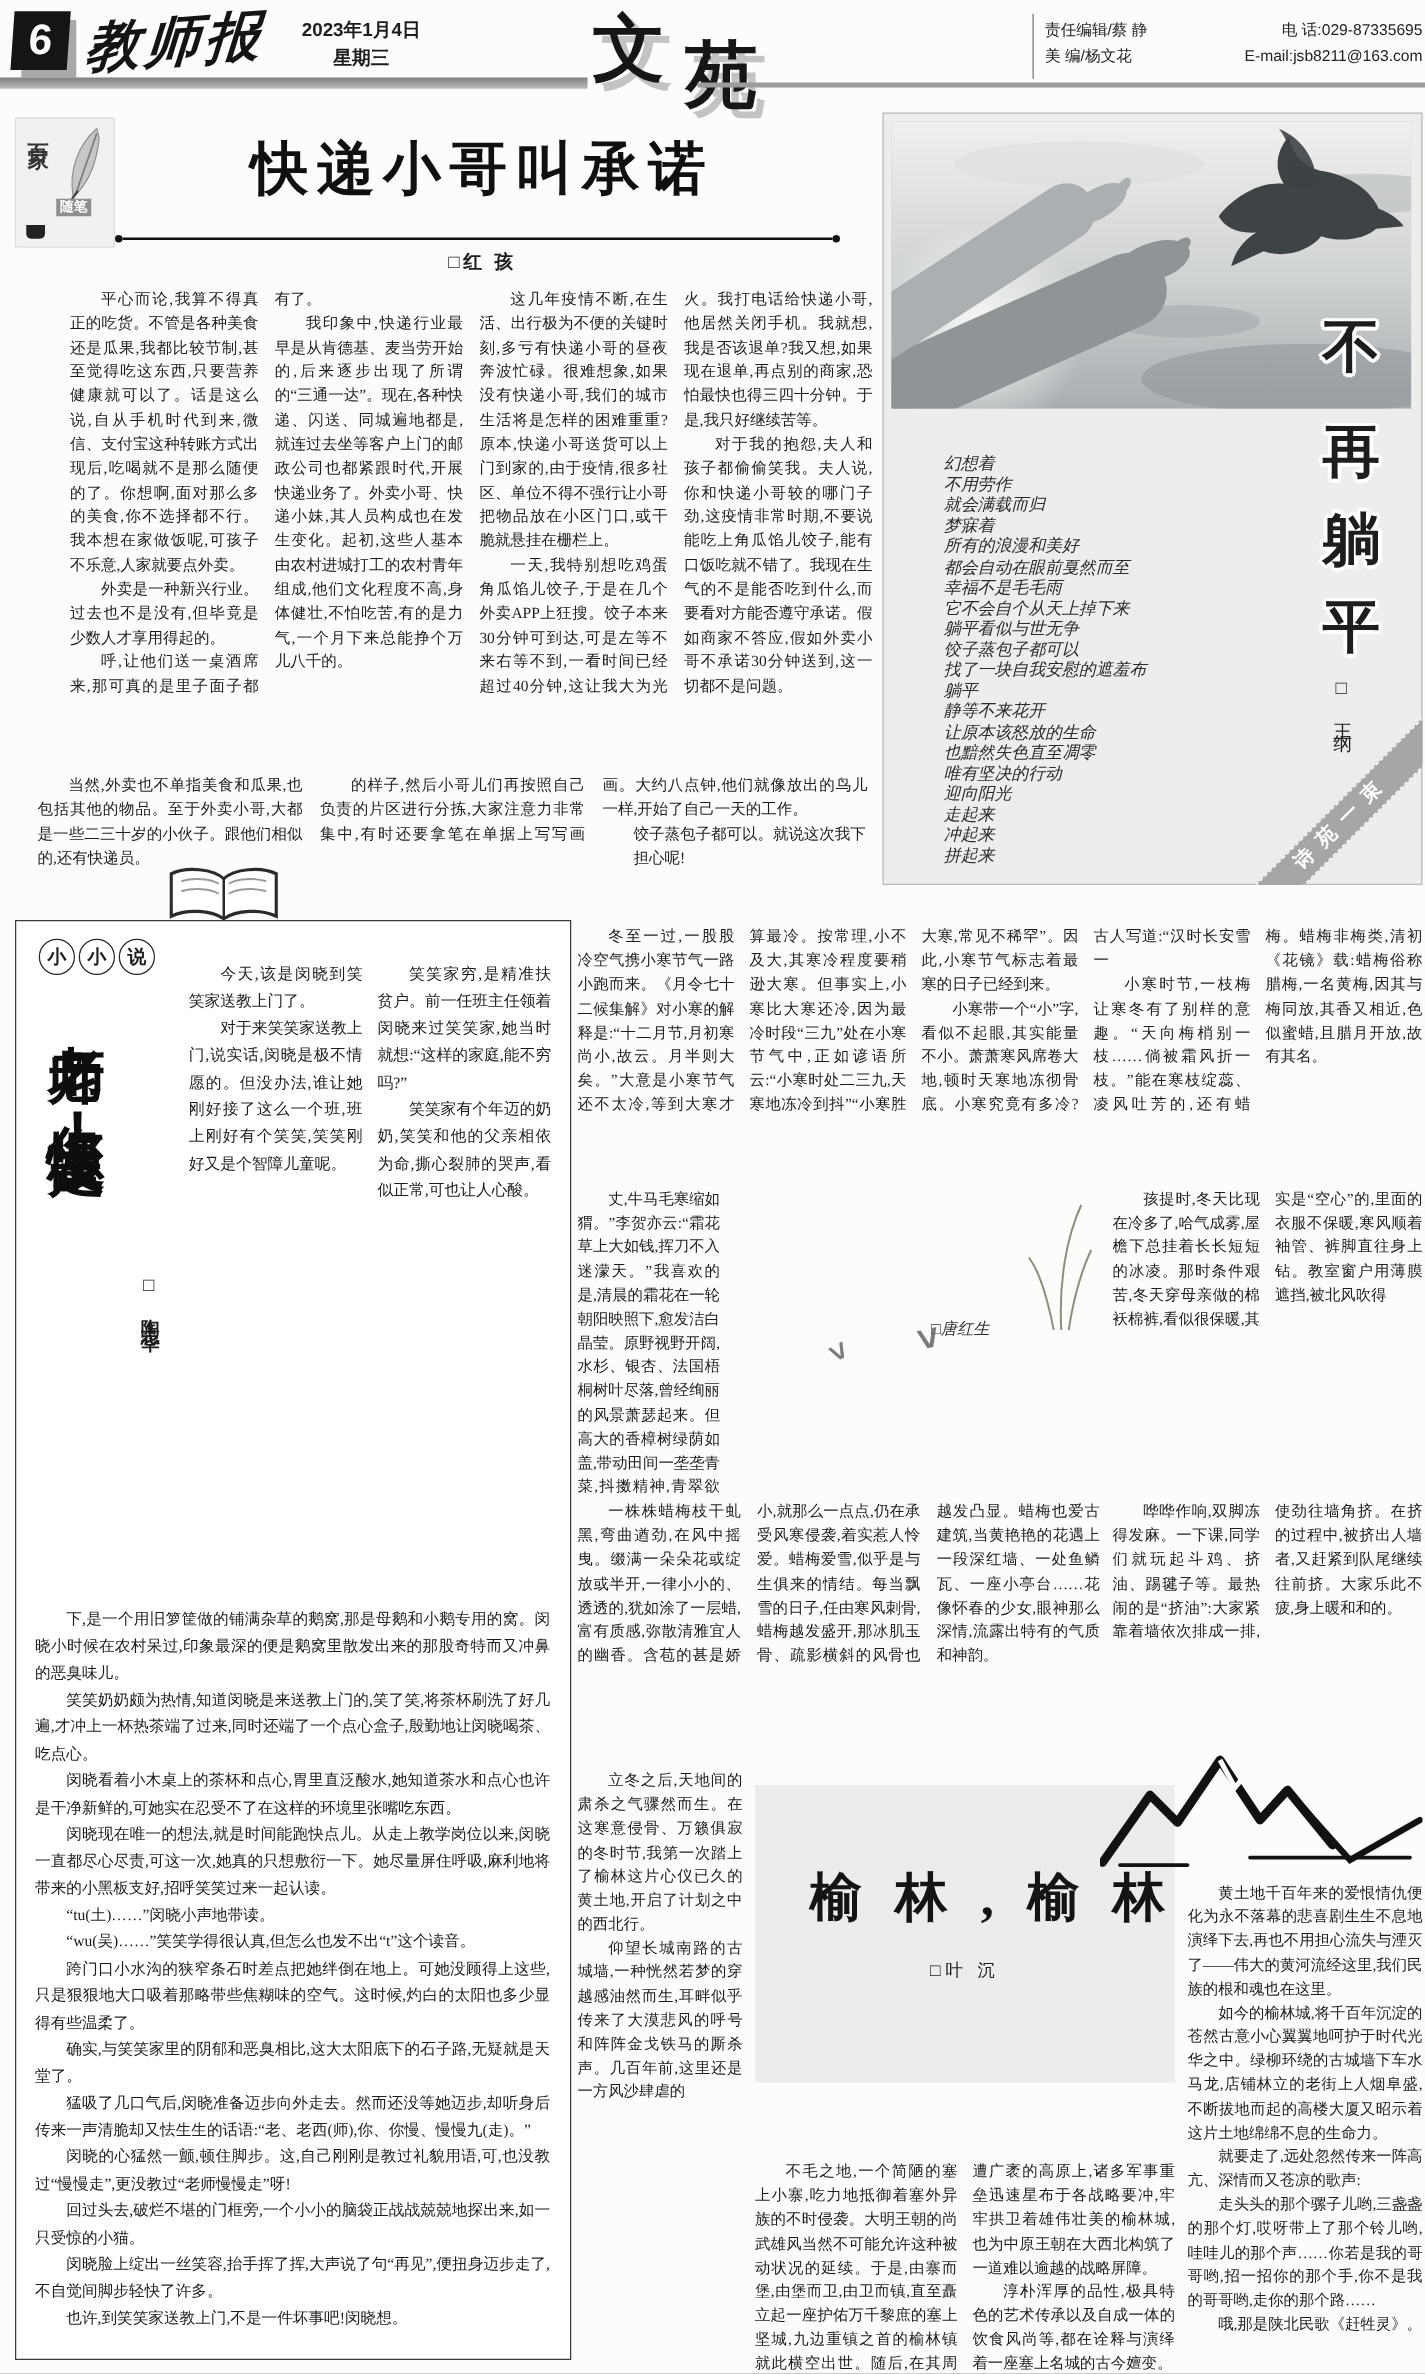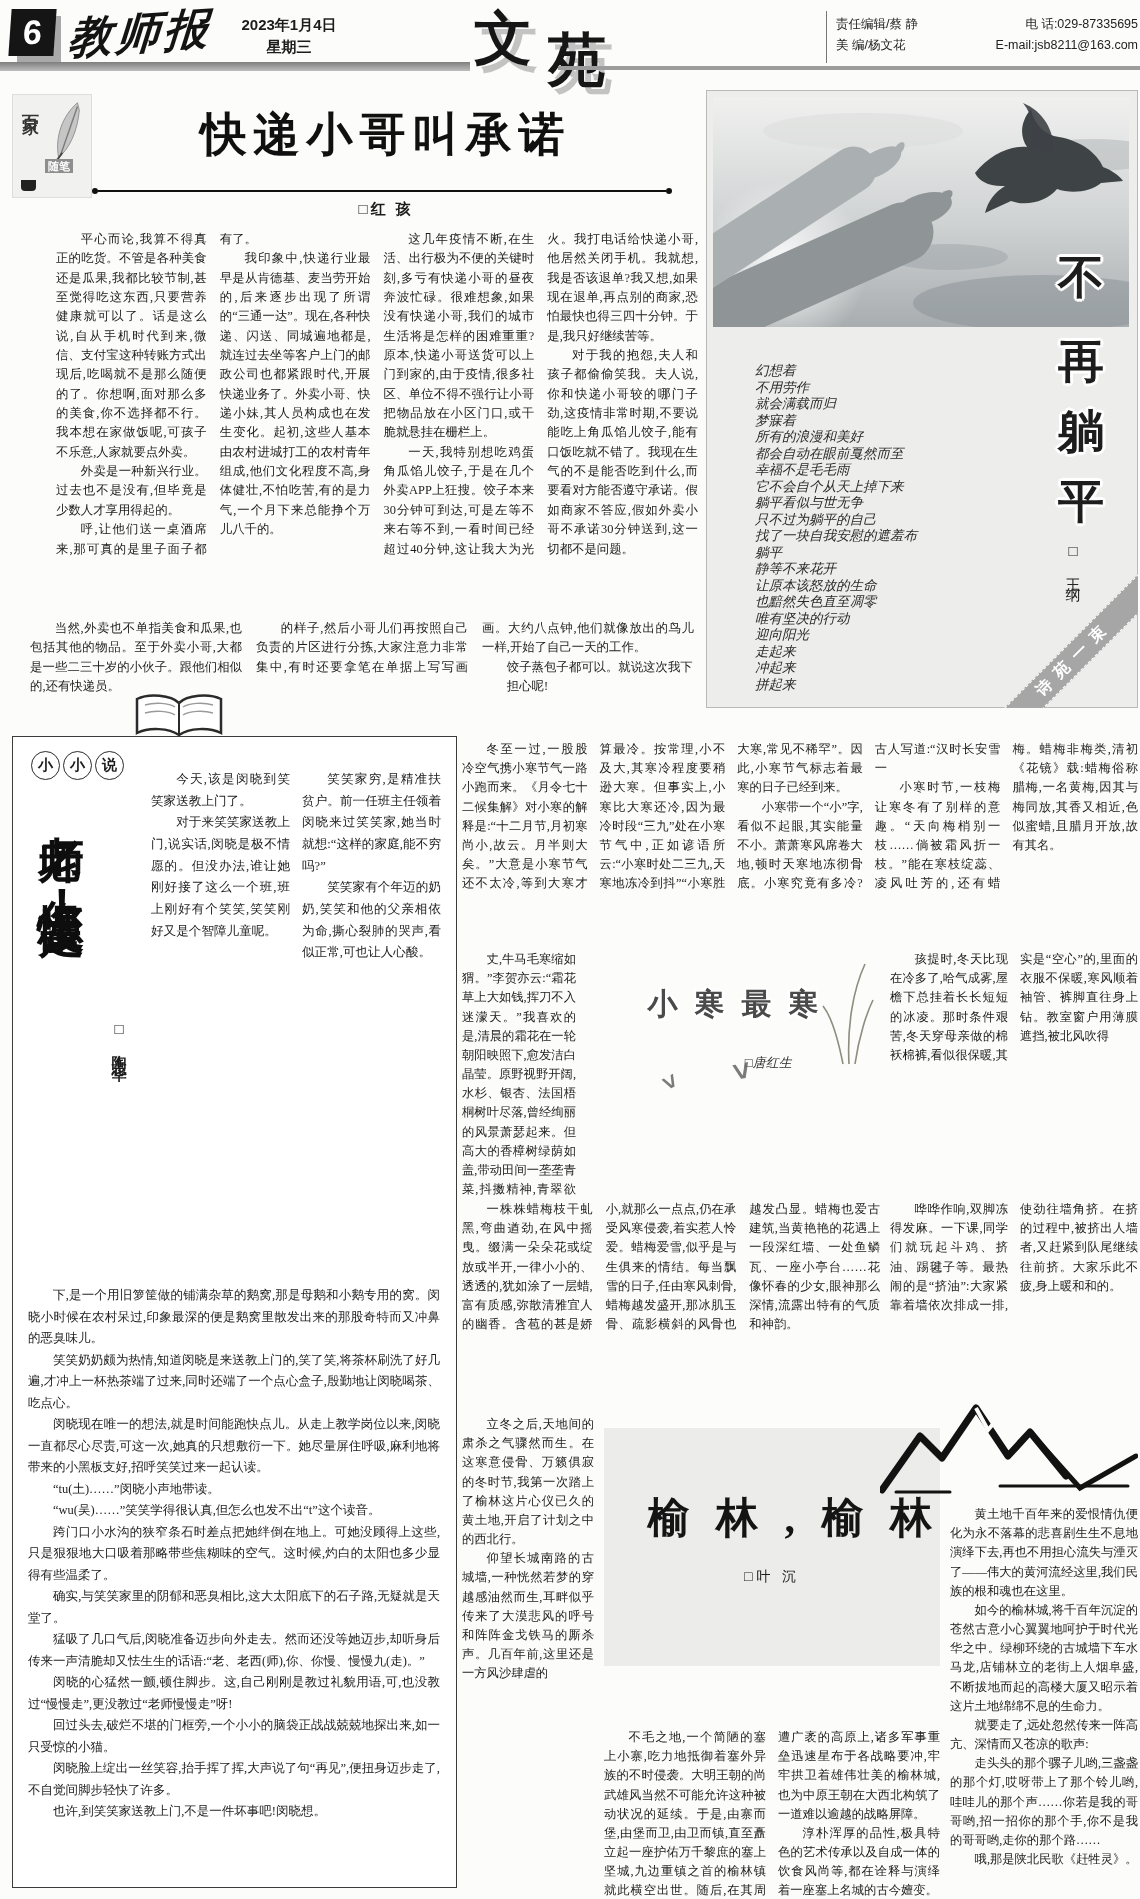--- a/index.html
+++ b/index.html
@@ -219,21 +219,21 @@
     <div class="plines">
         <div>幻想着</div>
         <div>不用劳作</div>
         <div>就会满载而归</div>
         <div>梦寐着</div>
         <div>所有的浪漫和美好</div>
         <div>都会自动在眼前戛然而至</div>
         <div>幸福不是毛毛雨</div>
         <div>它不会自个从天上掉下来</div>
         <div>躺平看似与世无争</div>
-        <div>只不过为躺平的自己</div>
+        <div>饺子蒸包子都可以</div>
         <div>找了一块自我安慰的遮羞布</div>
         <div>躺平</div>
         <div>静等不来花开</div>
         <div>让原本该怒放的生命</div>
         <div>也黯然失色直至凋零</div>
         <div>唯有坚决的行动</div>
         <div>迎向阳光</div>
         <div>走起来</div>
         <div>冲起来</div>
         <div>拼起来</div>
@@ -261,40 +261,40 @@
     <div class="xauthor">□陶志华</div>
     <div class="xcols jtext">
         <p class="para">今天,该是闵晓到笑笑家送教上门了。</p>
         <p class="para">对于来笑笑家送教上门,说实话,闵晓是极不情愿的。但没办法,谁让她刚好接了这么一个班,班上刚好有个笑笑,笑笑刚好又是个智障儿童呢。</p>
         <p class="para">笑笑家穷,是精准扶贫户。前一任班主任领着闵晓来过笑笑家,她当时就想:“这样的家庭,能不穷吗?”</p>
         <p class="para">笑笑家有个年迈的奶奶,笑笑和他的父亲相依为命,撕心裂肺的哭声,看似正常,可也让人心酸。</p>
       </div>
     <div class="xwide jtext">
         <p class="para">下,是一个用旧箩筐做的铺满杂草的鹅窝,那是母鹅和小鹅专用的窝。闵晓小时候在农村呆过,印象最深的便是鹅窝里散发出来的那股奇特而又冲鼻的恶臭味儿。</p>
         <p class="para">笑笑奶奶颇为热情,知道闵晓是来送教上门的,笑了笑,将茶杯刷洗了好几遍,才冲上一杯热茶端了过来,同时还端了一个点心盒子,殷勤地让闵晓喝茶、吃点心。</p>
+        <p class="para">闵晓看着小木桌上的茶杯和点心,胃里直泛酸水,她知道茶水和点心也许是干净新鲜的,可她实在忍受不了在这样的环境里张嘴吃东西。</p>
         <p class="para">闵晓现在唯一的想法,就是时间能跑快点儿。从走上教学岗位以来,闵晓一直都尽心尽责,可这一次,她真的只想敷衍一下。她尽量屏住呼吸,麻利地将带来的小黑板支好,招呼笑笑过来一起认读。</p>
         <p class="para">“tu(土)……”闵晓小声地带读。</p>
         <p class="para">“wu(吴)……”笑笑学得很认真,但怎么也发不出“t”这个读音。</p>
         <p class="para">跨门口小水沟的狭窄条石时差点把她绊倒在地上。可她没顾得上这些,只是狠狠地大口吸着那略带些焦糊味的空气。这时候,灼白的太阳也多少显得有些温柔了。</p>
         <p class="para">确实,与笑笑家里的阴郁和恶臭相比,这大太阳底下的石子路,无疑就是天堂了。</p>
         <p class="para">猛吸了几口气后,闵晓准备迈步向外走去。然而还没等她迈步,却听身后传来一声清脆却又怯生生的话语:“老、老西(师),你、你慢、慢慢九(走)。”</p>
         <p class="para">闵晓的心猛然一颤,顿住脚步。这,自己刚刚是教过礼貌用语,可,也没教过“慢慢走”,更没教过“老师慢慢走”呀!</p>
         <p class="para">回过头去,破烂不堪的门框旁,一个小小的脑袋正战战兢兢地探出来,如一只受惊的小猫。</p>
         <p class="para">闵晓脸上绽出一丝笑容,抬手挥了挥,大声说了句“再见”,便扭身迈步走了,不自觉间脚步轻快了许多。</p>
         <p class="para">也许,到笑笑家送教上门,不是一件坏事吧!闵晓想。</p>
       </div>
   </div>
 
   <div class="abs xh-top jtext">
       <p class="para">冬至一过,一股股冷空气携小寒节气一路小跑而来。《月令七十二候集解》对小寒的解释是:“十二月节,月初寒尚小,故云。月半则大矣。”大意是小寒节气还不太冷,等到大寒才算最冷。按常理,小不及大,其寒冷程度要稍逊大寒。但事实上,小寒比大寒还冷,因为最冷时段“三九”处在小寒节气中,正如谚语所云:“小寒时处二三九,天寒地冻冷到抖”“小寒胜大寒,常见不稀罕”。因此,小寒节气标志着最寒的日子已经到来。</p>
       <p class="para">小寒带一个“小”字,看似不起眼,其实能量不小。萧萧寒风席卷大地,顿时天寒地冻彻骨底。小寒究竟有多冷?古人写道:“汉时长安雪一</p>
       <p class="para">小寒时节,一枝梅让寒冬有了别样的意趣。“天向梅梢别一枝……倘被霜风折一枝。”能在寒枝绽蕊、凌风吐芳的,还有蜡梅。蜡梅非梅类,清初《花镜》载:蜡梅俗称腊梅,一名黄梅,因其与梅同放,其香又相近,色似蜜蜡,且腊月开放,故有其名。</p>
     </div>
   <div class="abs snow">
-    <div class="snow-title">小寒最寒</div>
     <div class="snow-author">□唐红生</div>
     <span class="fp fp1">&gt;</span>
     <span class="fp fp2">&gt;</span>
     <span class="grass">
       <svg width="56" height="110" viewBox="0 0 56 110">
         <path d="M30 108 C28 70 34 34 46 8 M36 108 C40 80 48 56 54 44 M24 108 C18 78 12 60 4 50" fill="none" stroke="#72705f" stroke-width="1.6" opacity=".8"></path>
       </svg>
     </span>
   </div>
   <div class="abs xh-left jtext">

